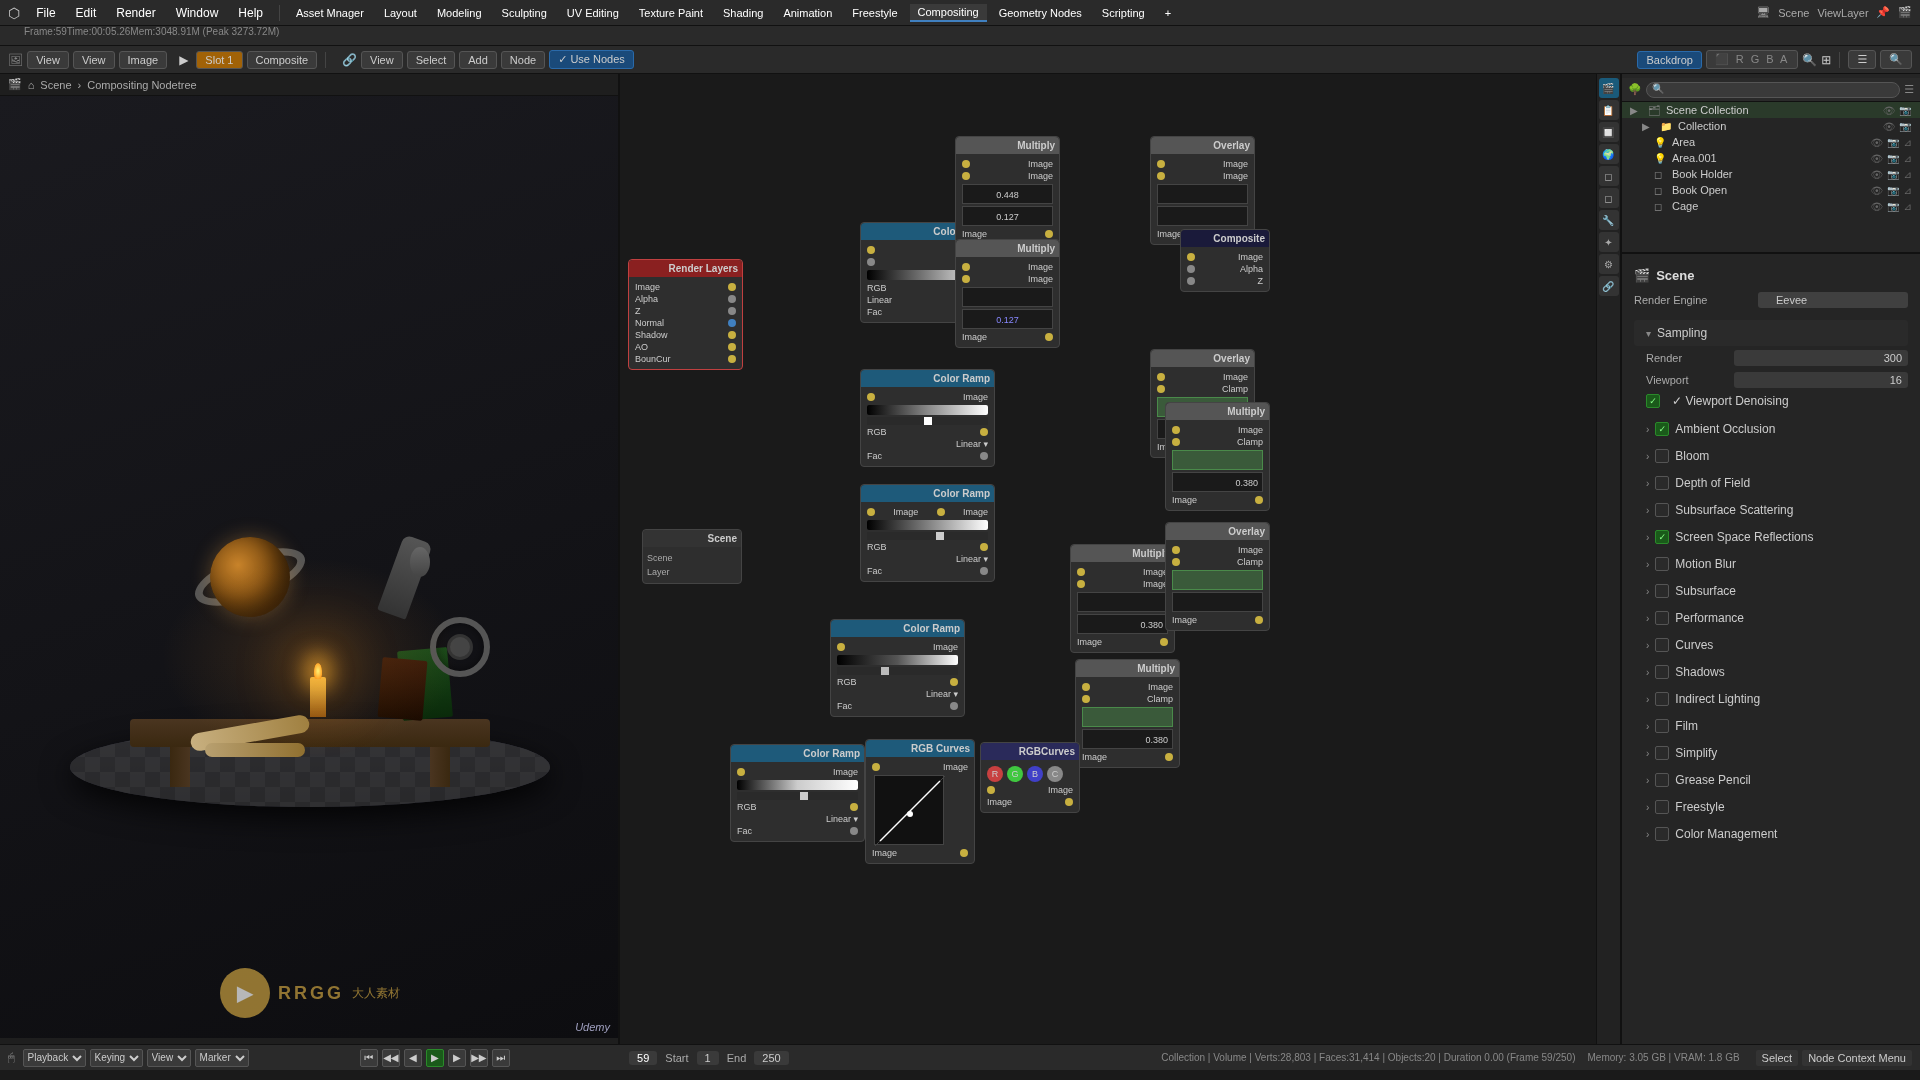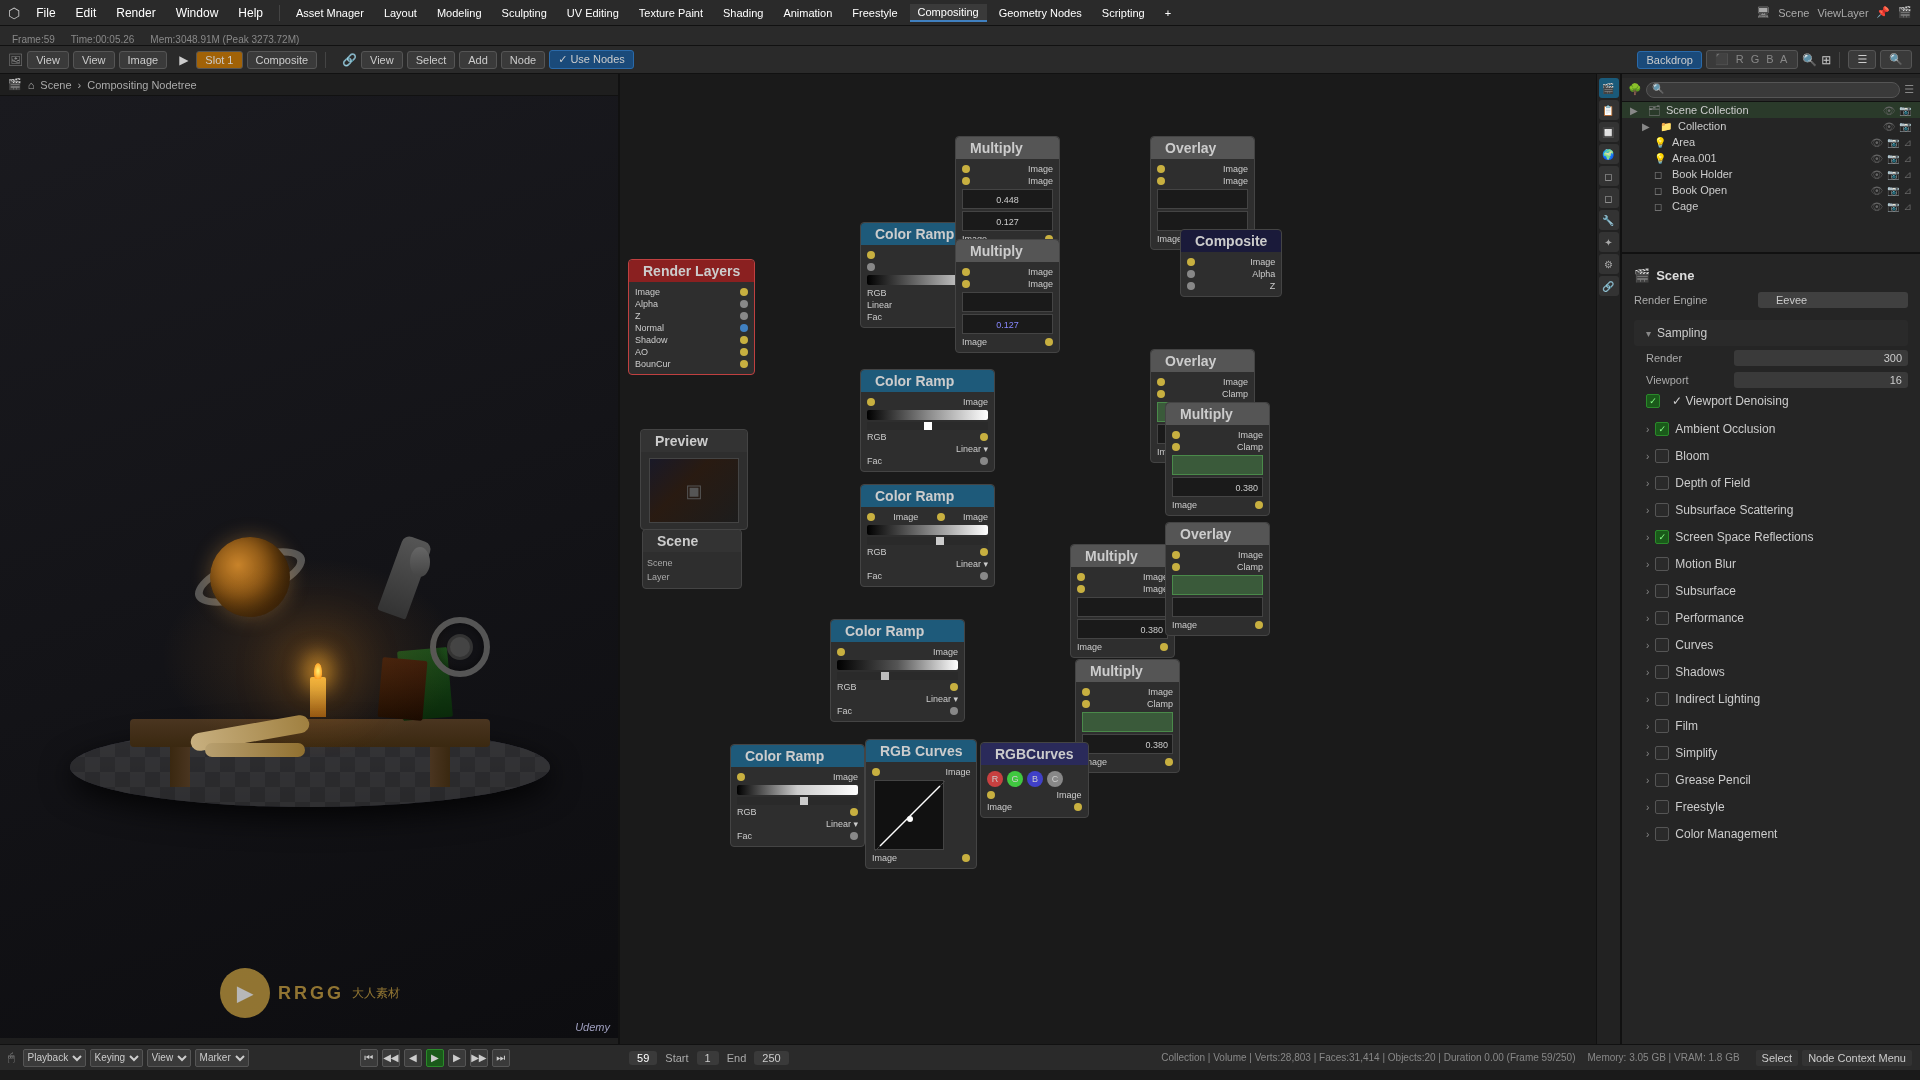--- a/index.html
+++ b/index.html
@@ -291,24 +291,25 @@
     .node {
       position: absolute;
       background: #2e2e2e;
       border: 1px solid #444;
       border-radius: 4px;
       min-width: 120px;
       font-size: 10px;
       color: #ccc;
     }
     .node-header {
-      padding: 3px 14px;
+      padding: 3px 4px;
       border-radius: 4px 4px 0 0;
       font-weight: bold;
-      font-size: 14px;
+      font-size: 10px;
+      text-align: right;
     }
     .node-header.blue { background: #1e5a7a; }
     .node-header.gray { background: #555; }
     .node-header.dark { background: #333; }
     .node-body { padding: 4px 6px; }
     .node-row {
       display: flex;
       justify-content: space-between;
       align-items: center;
       padding: 1px 0;
@@ -504,23 +505,23 @@
       cursor: pointer;
     }
     .toolbar-btn.active { background: #1a4a7a; border-color: #2a6aaa; }
     .toolbar-separator { width: 1px; height: 16px; background: #444; margin: 0 4px; }
 
     
     #frame-info {
       height: 20px;
       background: #2a2a2a;
       display: flex;
-      align-items: flex-end;
-      padding: 0 12px;
-      gap: 16px;
+      align-items: flex-start;
+      padding: 0 24px;
+      gap: 0;
       font-size: 10px;
       color: #888;
       border-bottom: 1px solid #111;
     }
 
     
     #prop-tabs {
       width: 24px;
       background: #222;
       border-left: 1px solid #111;
@@ -882,28 +883,20 @@
             </div>
           <div style="height:20px; background:#1a1a1a; margin:2px 0; border:1px solid #444;"></div>
           <div style="height:20px; background:#1a1a1a; margin:2px 0; border:1px solid #444; text-align:center; line-height:20px; font-size:9px; color:#88f;">0.127</div>
           <div class="node-row">
               <span>Image</span>
               <span class="node-socket socket-yellow"></span>
             </div>
         </div>
       </div>
 
-      <div class="node" style="left:20px; top:355px; min-width:100px;">
-        <div class="node-header dark">Preview</div>
-        <div class="node-body">
-          <div class="node-tiny-preview" style="width:90px; height:65px;">
-            <div style="position:absolute; inset:0; background:linear-gradient(135deg,#1a1a2a 0%, #2a1a10 40%, #1a1a1a 100%); opacity:0.9;"></div>
-          </div>
-        </div>
-      </div>
 
       <div class="node" style="left:22px; top:455px; min-width:100px;">
         <div class="node-header dark">Scene</div>
         <div class="node-body" style="padding:4px;">
           <div style="font-size:9px; color:#aaa; padding:2px 0;">Scene</div>
           <div style="font-size:9px; color:#aaa; padding:2px 0;">Layer</div>
         </div>
       </div>
 
       <div class="node" style="left:240px; top:295px; min-width:135px;">

